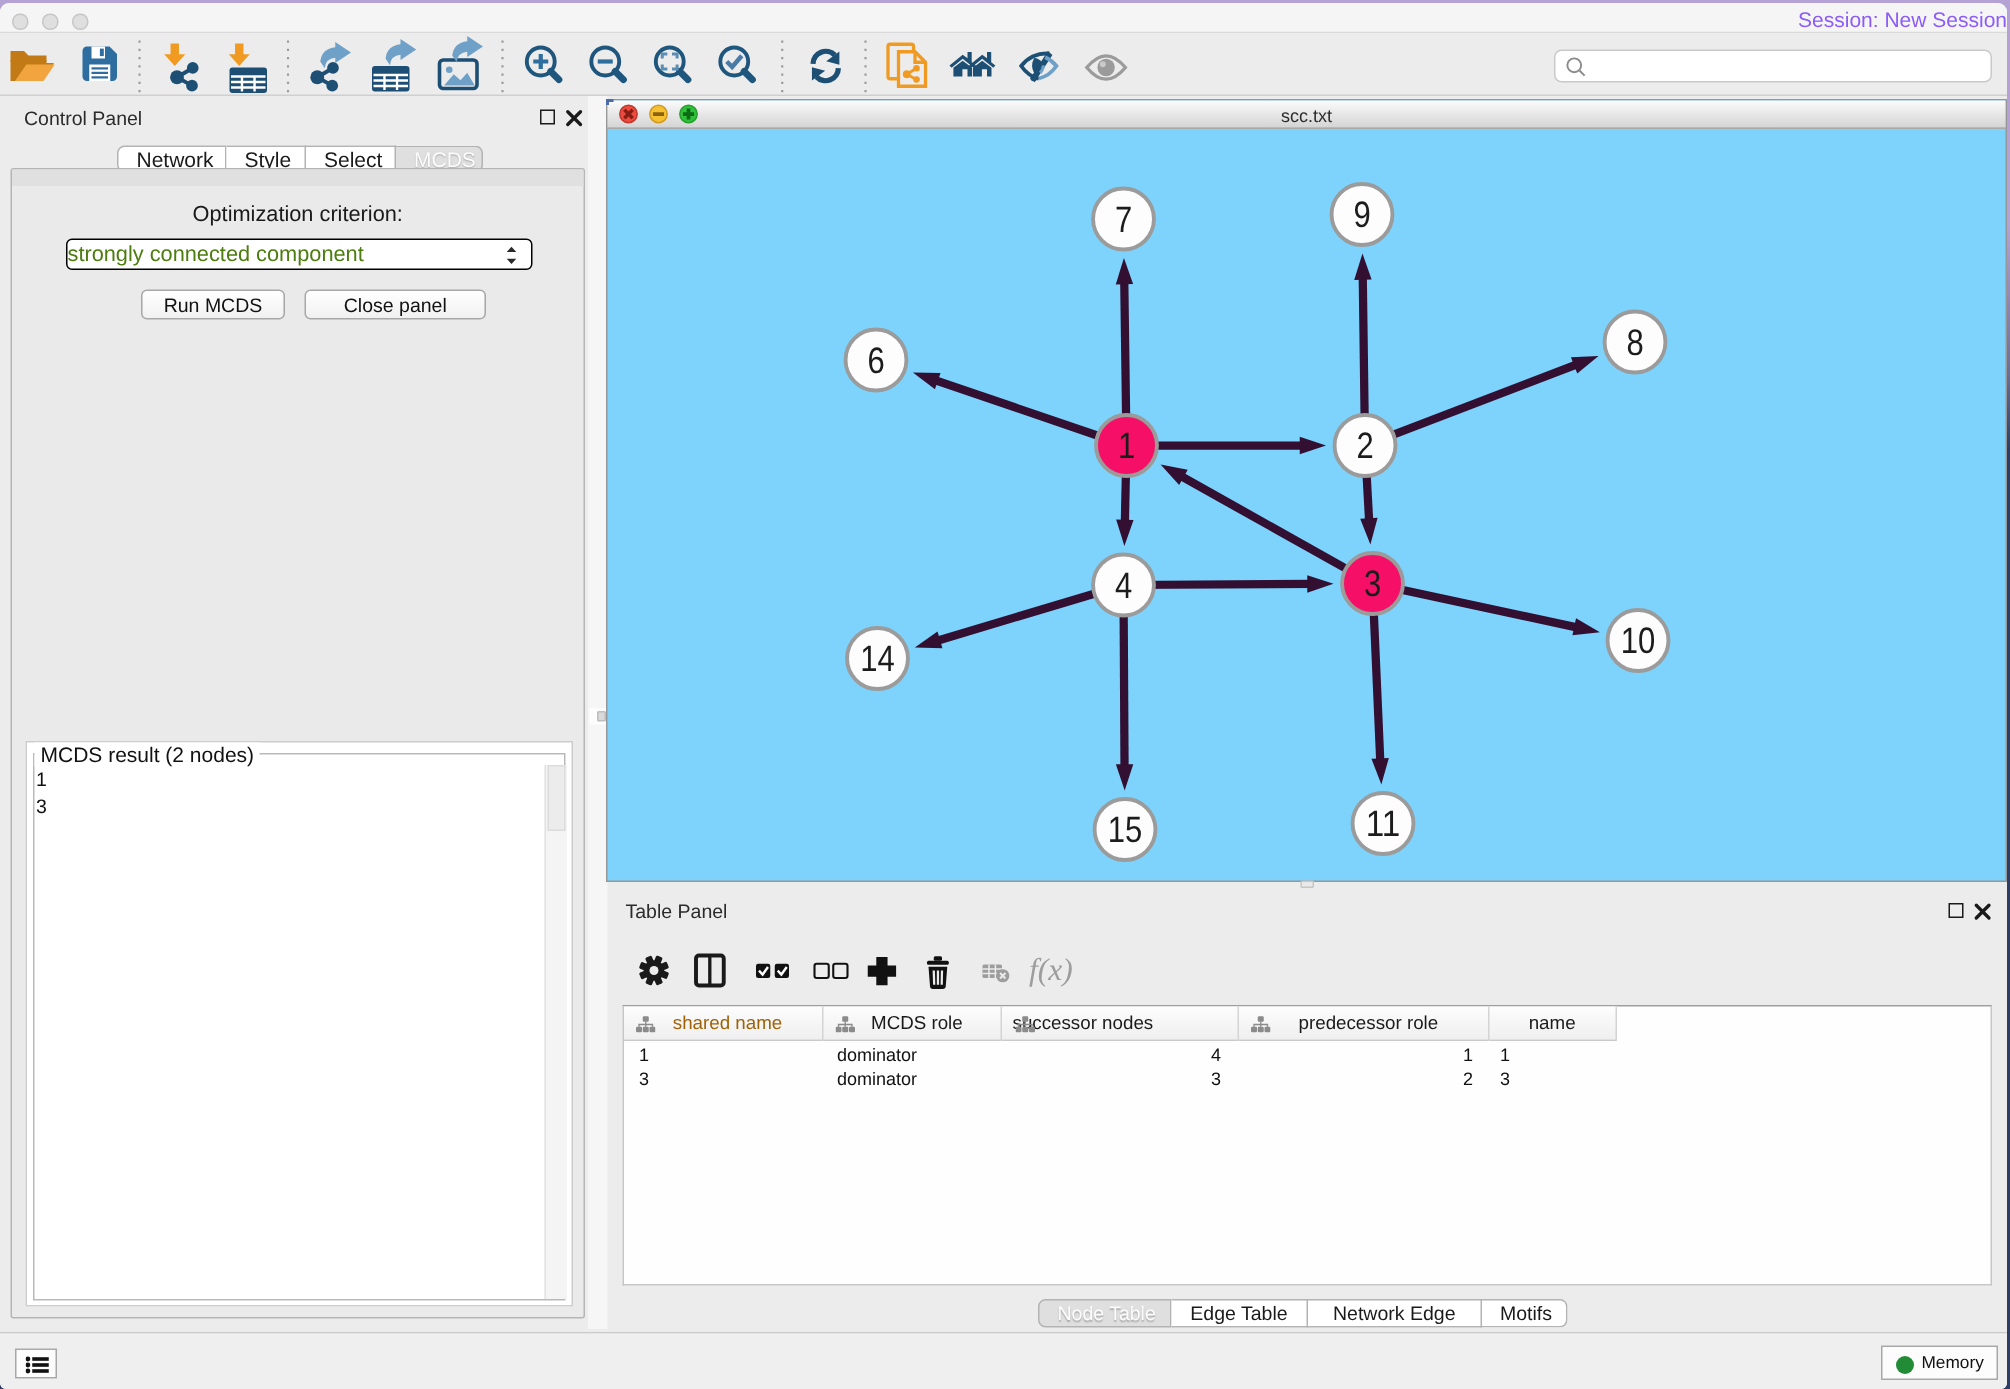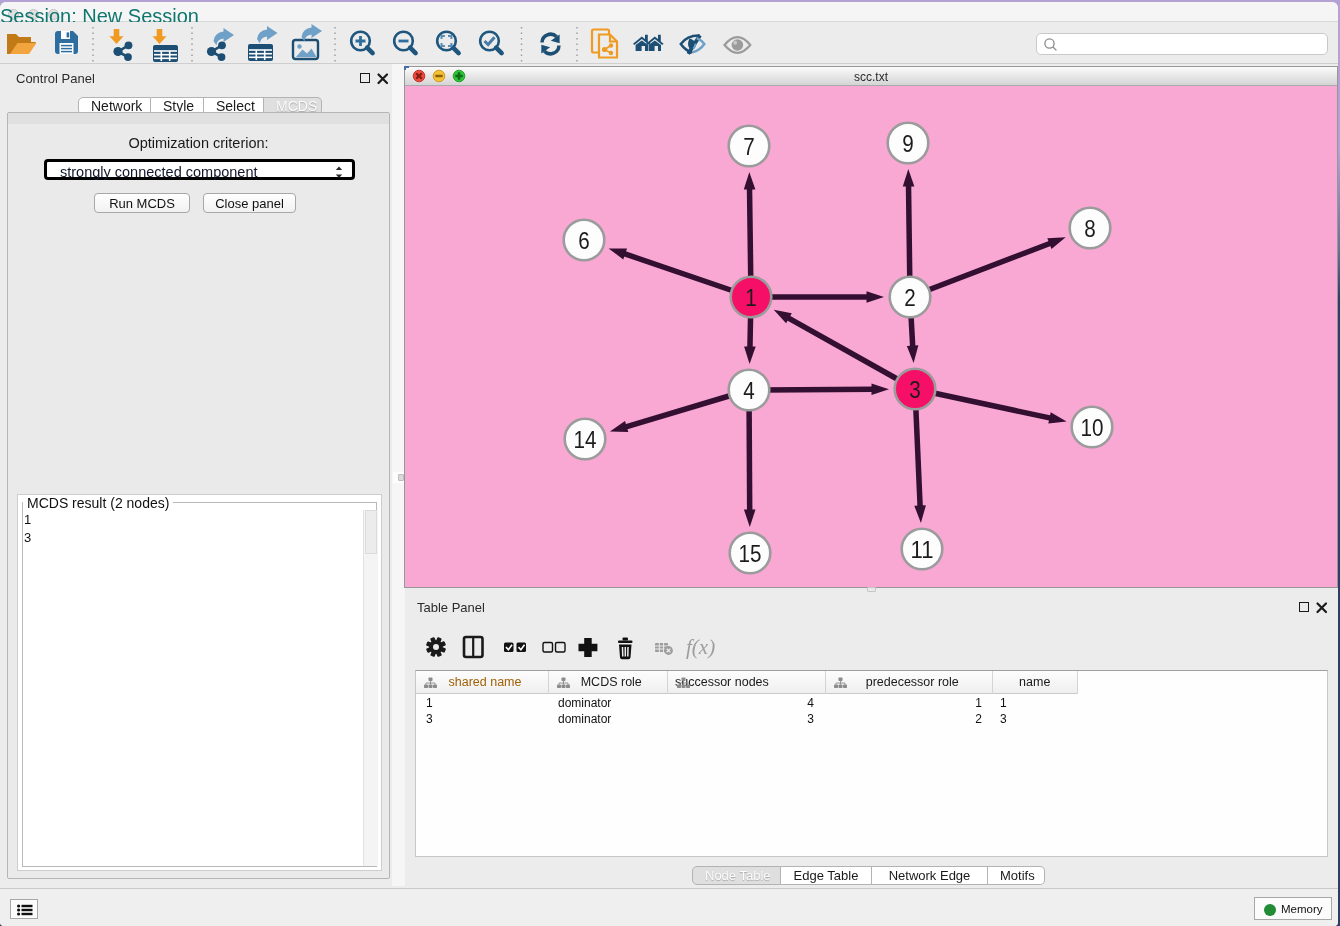--- a/index.html
+++ b/index.html
@@ -13,21 +13,21 @@
 .tabbar .tab:last-child { border-radius:0 5px 5px 0;padding-left:12px; }
 .tabbar .sel { background:#dfdfdf; color:#fcfcfc; text-shadow:0 1px 1px #a8a8a8; }
 .btn { position:absolute; background:linear-gradient(#ffffff,#f1f1f1); border:1px solid #a8a8a8; border-radius:4px; font-size:13px; color:#111; text-align:center; }
 .wbtn { position:absolute; background:#f7f7f7; border:1px solid #ababab; }
 </style></head><body>
 <div id="app"></div>
 <div class="abs" style="left:0;top:2px;width:1338px;height:20px;background:#f5f5f5;border-bottom:1px solid #d9d9d9;border-radius:6px 6px 0 0">
     <div class="tl-circle" style="left:8px"></div>
     <div class="tl-circle" style="left:28px"></div>
     <div class="tl-circle" style="left:48px"></div>
-    <div style="position:absolute;left:0;width:100%;top:3px;text-align:left;font-size:20px;color:#0f766e">Session: New Session</div>
+    <div style="position:absolute;left:0;width:100%;top:3px;text-align:right;font-size:14px;color:#8b5cf6">Session: New Session</div>
   </div>
 <div class="abs" style="left:0;top:22px;width:1338px;height:42px;background:#ececec;border-bottom:1px solid #cfcfcf"></div>
 <svg width="770" height="44" style="position:absolute;left:0;top:22px">
     <path d="M 7 12 l 9 0 l 3 3 l 12 0 l 0 4 l -24 0 z" fill="#c17a16"></path>
     <path d="M 7 32 l 0 -14 l 24 0 l 0 2 l 5 0 l -8 12 z" fill="#c17a16"></path>
     <path d="M 10 32 l 7.5 -11 l 19 0 l -7.5 11 z" fill="#f2a43f"></path>
     <path d="M 55 12 a 3 3 0 0 1 3 -3 l 15 0 l 5 5 l 0 15 a 3 3 0 0 1 -3 3 l -17 0 a 3 3 0 0 1 -3 -3 z" fill="#2d6da0"></path>
     <rect x="61" y="9" width="9" height="8" fill="#fff"></rect>
     <rect x="66.6" y="10.4" width="2.6" height="5" fill="#2d6da0"></rect>
     <rect x="59.5" y="21" width="14" height="11" fill="#fff"></rect>
@@ -141,37 +141,37 @@
 <div class="tabbar" style="left:78px;top:97px">
     <div class="tab" style="width:73px">Network</div>
     <div class="tab" style="width:53px">Style</div>
     <div class="tab" style="width:60px">Select</div>
     <div class="tab sel" style="width:58px">MCDS</div>
   </div>
 <div class="abs" style="left:7px;top:112px;width:383px;height:767px;border:1px solid #b5b5b5;background:#eaeaea;border-radius:2px">
     <div style="position:absolute;left:0;top:0;width:100%;height:11px;background:#e0e0e0"></div>
   </div>
 <div class="abs" style="left:7px;top:135px;width:383px;text-align:center;font-size:14.5px;color:#1a1a1a">Optimization criterion:</div>
-<div class="abs" style="left:44px;top:159px;width:311px;height:21px;background:#fff;border:3px solid #000000;border-radius:4px;font-size:14.5px;color:#0f172a;line-height:20px;padding-left:13px">strongly connected component<svg width="10" height="15" style="position:absolute;right:8px;top:3px">
+<div class="abs" style="left:44px;top:159px;width:311px;height:21px;background:#fff;border:1px solid #000000;border-radius:4px;font-size:14.5px;color:#4d7c0f;line-height:20px;">strongly connected component<svg width="10" height="15" style="position:absolute;right:8px;top:3px">
       <path d="M 1.8 5 L 5 1.5 L 8.2 5 z M 1.8 9.5 L 5 13 L 8.2 9.5 z" fill="#2a2a2a"></path>
     </svg></div>
 <div class="btn" style="left:94px;top:193px;width:96px;height:20px;line-height:19px">Run MCDS</div>
-<div class="btn" style="left:203px;top:193px;width:93px;height:20px;line-height:19px">Close panel</div>
+<div class="btn" style="left:203px;top:193px;width:121px;height:20px;line-height:19px">Close panel</div>
 <div class="abs" style="left:17px;top:494px;width:365px;height:377px;background:#fff;border:1px solid #cdcdcd">
     <div style="position:absolute;left:4px;top:7px;right:4px;bottom:3px;border:1px solid #b9b9b9"></div>
     <div style="position:absolute;left:5px;top:0px;background:#fff;padding:0 4px;font-size:14px;color:#111">MCDS result (2 nodes)</div>
     <div style="position:absolute;left:6px;top:16px;font-size:13px;color:#111;line-height:18px">1<br>3</div>
     <div style="position:absolute;right:3px;top:15px;width:15px;bottom:4px;background:#f4f4f4;border-left:1px solid #e2e2e2">
       <div style="position:absolute;left:1px;right:1px;top:0;height:44px;background:#ececec;border:1px solid #dcdcdc"></div>
     </div>
   </div>
 <div class="abs" style="left:392px;top:64px;width:13px;height:822px;background:#f6f6f6"></div>
 <div class="abs" style="left:393px;top:472px;width:11px;height:11px;background:#fdfdfd"></div>
 <div class="abs" style="left:398px;top:474px;width:6px;height:7px;background:#d9d9d9;border:1px solid #bdbdbd;border-radius:1px"></div>
-<div class="abs" style="left:404px;top:66px;width:934px;height:522px;border:1px solid #979797;background:#f9a8d4">
+<div class="abs" style="left:404px;top:66px;width:934px;height:522px;border:1px solid #979797;background:#7dd3fc">
     <div style="position:absolute;left:0;top:0;width:100%;height:19px;background:linear-gradient(#fbfbfb,#d4d4d4);border-bottom:1px solid #aaa">
       <div style="position:absolute;width:100%;top:3px;text-align:center;font-size:12px;color:#2b2b2b">scc.txt</div>
     </div>
   </div>
 <div class="abs" style="left:404px;top:66px;width:5px;height:4px;border-left:2px solid #4a6cab;border-top:2px solid #4a6cab"></div>
 <svg width="16" height="16" style="position:absolute;left:412px;top:69px">
     <circle cx="7" cy="7" r="5.8" fill="#ef4a3e" stroke="#c03a30" stroke-width="1"></circle>
     <g transform="translate(7,7)">
       <path d="M -2.8 -2.8 L 2.8 2.8 M 2.8 -2.8 L -2.8 2.8" stroke="#841d13" stroke-width="2.3"></path>
     </g>

